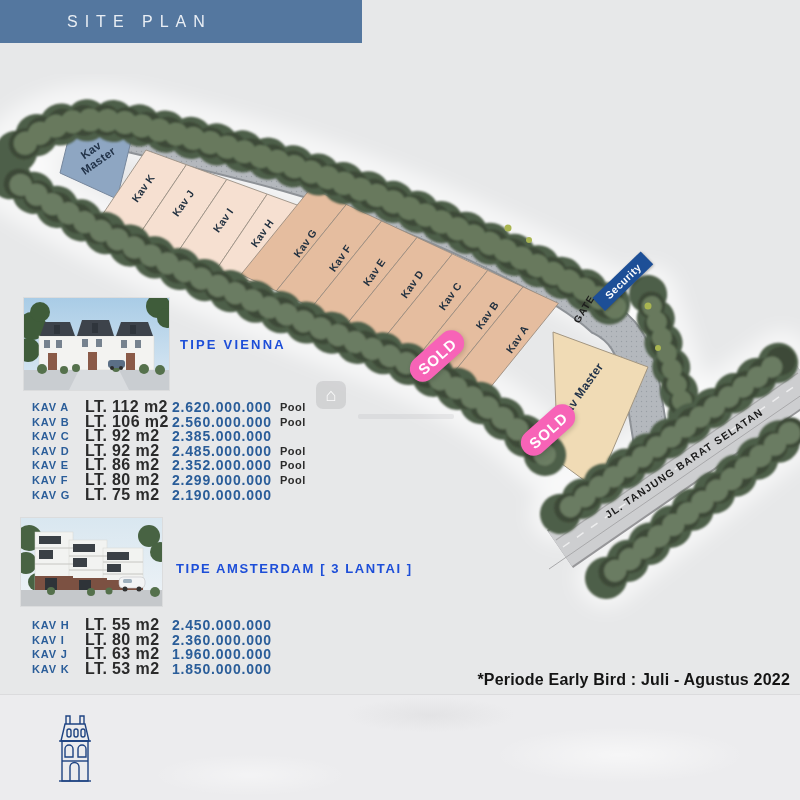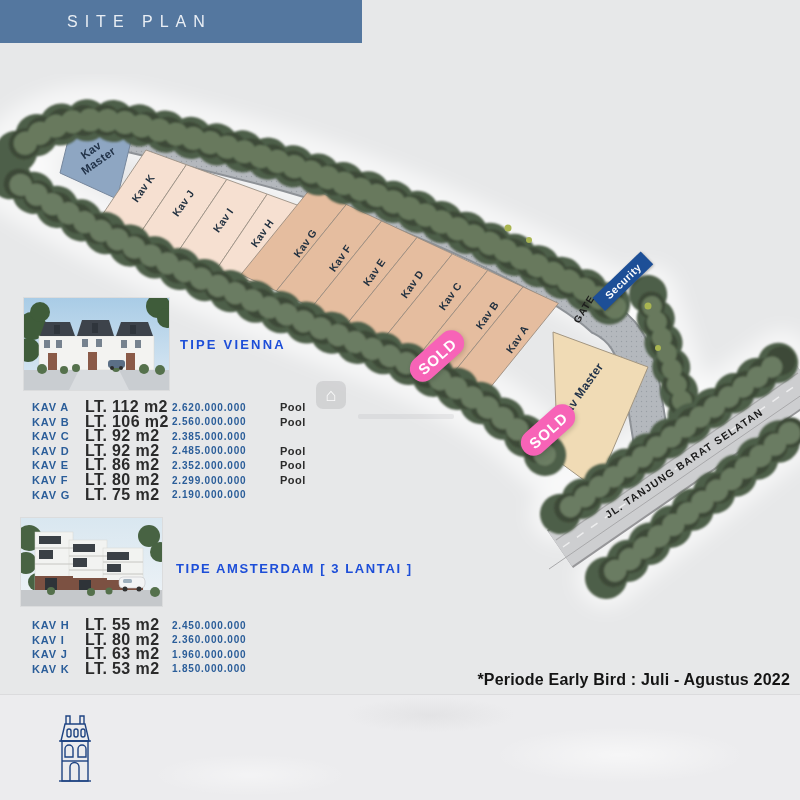--- a/index.html
+++ b/index.html
@@ -66,21 +66,21 @@
   
   .photo{position:absolute;z-index:5;box-shadow:0 0 0 1px rgba(0,0,0,.05);}
   .section-title{
     position:absolute;z-index:5;font-size:13px;font-weight:800;
     color:#1d4ed8;letter-spacing:2.2px;white-space:nowrap;
   }
   .price-table{position:absolute;z-index:5;}
   .price-row{display:flex;align-items:center;height:14.55px;}
   .price-row .c-kav{width:53px;font-size:11px;font-weight:800;color:#2a5d99;letter-spacing:.8px;}
   .price-row .c-lt{width:87px;font-size:16px;font-weight:700;color:#2b2b2b;letter-spacing:.4px;}
-  .price-row .c-price{width:108px;font-size:10px;font-weight:800;color:#2a5d99;letter-spacing:.8px;}
+  .price-row .c-price{width:108px;font-size:14px;font-weight:800;color:#2a5d99;letter-spacing:.8px;}
   .price-row .c-pool{width:42px;font-size:11px;font-weight:700;color:#2b2b2b;letter-spacing:.5px;}
   
   .early-note{
     position:absolute;right:10px;top:671px;z-index:5;
     font-size:16px;font-weight:700;color:#141414;
     letter-spacing:.2px;
   }
   
   .footer-band{
     position:absolute;left:0;top:694px;width:800px;height:106px;z-index:4;

